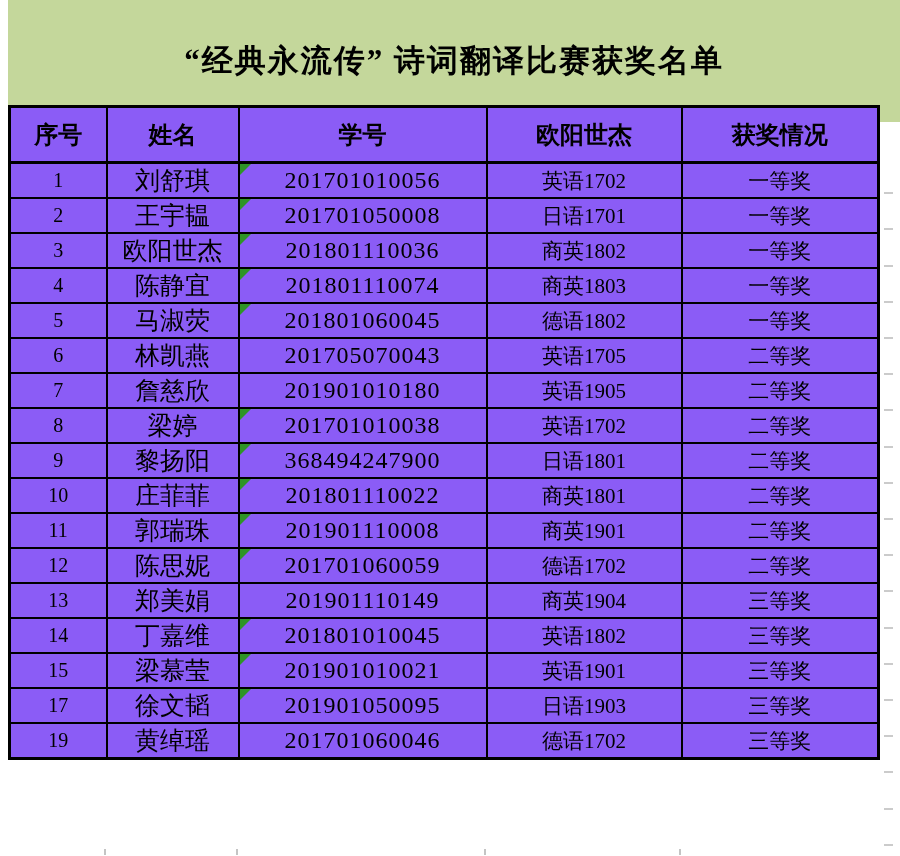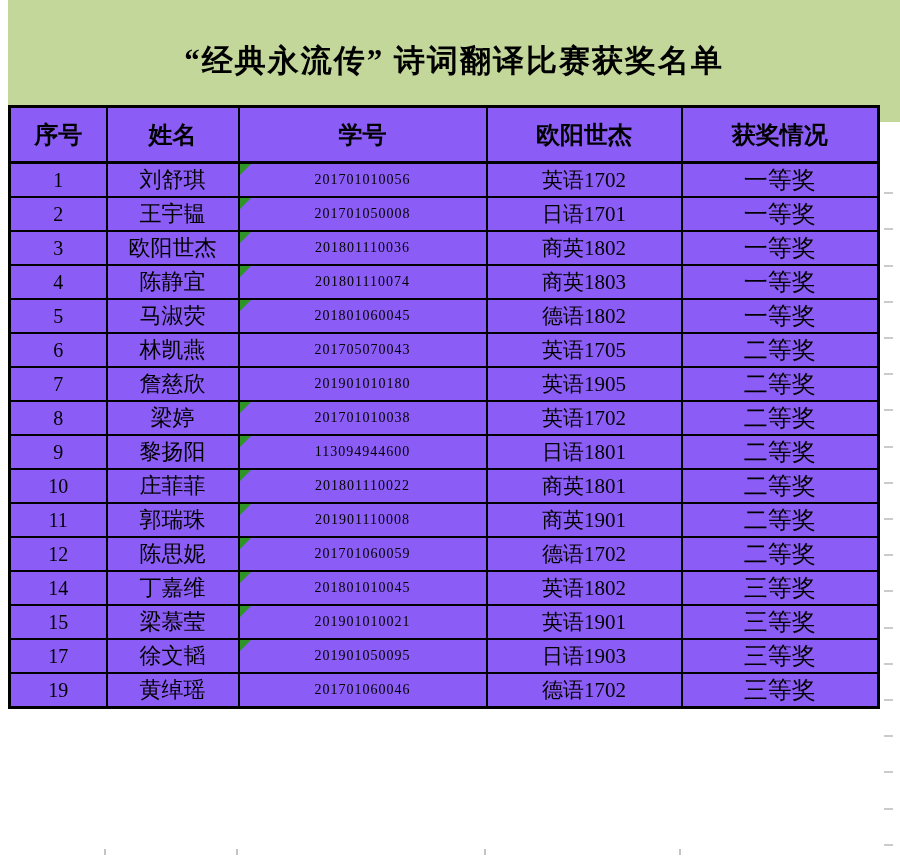--- a/index.html
+++ b/index.html
@@ -48,24 +48,24 @@
     padding:0;position:relative;
     color:#000;overflow:hidden;white-space:nowrap;
   }
   thead th{
     height:53px;font-size:24px;font-weight:bold;
     border-bottom:3px solid var(--border);
     font-family:"Liberation Sans","DejaVu Sans",sans-serif;
   }
   tbody td{height:32px;}
   td.no{font-size:20px;font-family:"Liberation Serif","DejaVu Serif",serif;}
-  td.name{font-size:22px;}
-  td.sid{font-size:14px;letter-spacing:1px;}
+  td.name{font-size:25px;}
+  td.sid{font-size:24px;letter-spacing:1px;}
   td.cls{font-size:21px;}
-  td.award{font-size:24px;font-family:Liberation Serif, serif;}
+  td.award{font-size:21px;font-family:Liberation Serif, serif;}
 
   
   .tri{
     position:absolute;left:0;top:0;width:0;height:0;
     border-top:11px solid var(--flag);
     border-right:11px solid transparent;
   }
 
   
   .right-ticks{
@@ -160,21 +160,21 @@
         <tr>
           <td class="no"><span>8</span></td>
           <td class="name"><span>梁婷</span></td>
           <td class="sid"><span class="tri"></span><span>201701010038</span></td>
           <td class="cls"><span>英语1702</span></td>
           <td class="award"><span>二等奖</span></td>
         </tr>
         <tr>
           <td class="no"><span>9</span></td>
           <td class="name"><span>黎扬阳</span></td>
-          <td class="sid"><span class="tri"></span><span>113094944600</span></td>
+          <td class="sid"><span class="tri"></span><span>368494247900</span></td>
           <td class="cls"><span>日语1801</span></td>
           <td class="award"><span>二等奖</span></td>
         </tr>
         <tr>
           <td class="no"><span>10</span></td>
           <td class="name"><span>庄菲菲</span></td>
           <td class="sid"><span class="tri"></span><span>201801110022</span></td>
           <td class="cls"><span>商英1801</span></td>
           <td class="award"><span>二等奖</span></td>
         </tr>
@@ -184,20 +184,27 @@
           <td class="sid"><span class="tri"></span><span>201901110008</span></td>
           <td class="cls"><span>商英1901</span></td>
           <td class="award"><span>二等奖</span></td>
         </tr>
         <tr>
           <td class="no"><span>12</span></td>
           <td class="name"><span>陈思妮</span></td>
           <td class="sid"><span class="tri"></span><span>201701060059</span></td>
           <td class="cls"><span>德语1702</span></td>
           <td class="award"><span>二等奖</span></td>
+        </tr>
+        <tr>
+          <td class="no"><span>13</span></td>
+          <td class="name"><span>郑美娟</span></td>
+          <td class="sid"><span>201901110149</span></td>
+          <td class="cls"><span>商英1904</span></td>
+          <td class="award"><span>三等奖</span></td>
         </tr>
         <tr>
           <td class="no"><span>14</span></td>
           <td class="name"><span>丁嘉维</span></td>
           <td class="sid"><span class="tri"></span><span>201801010045</span></td>
           <td class="cls"><span>英语1802</span></td>
           <td class="award"><span>三等奖</span></td>
         </tr>
         <tr>
           <td class="no"><span>15</span></td>

